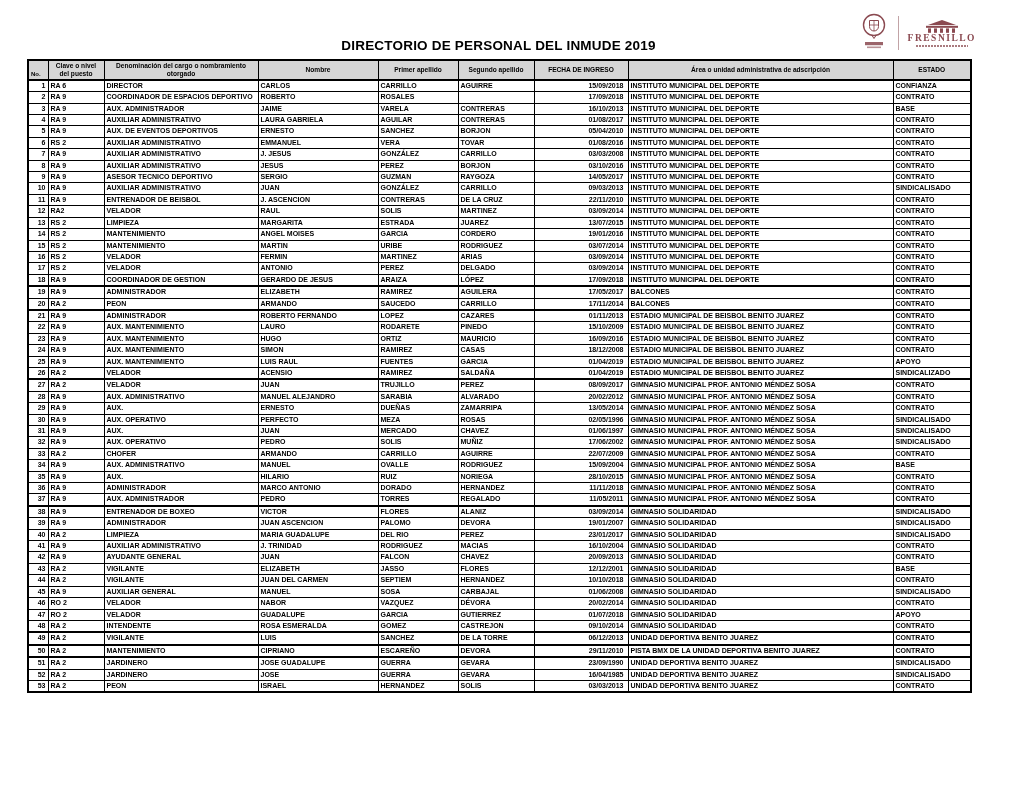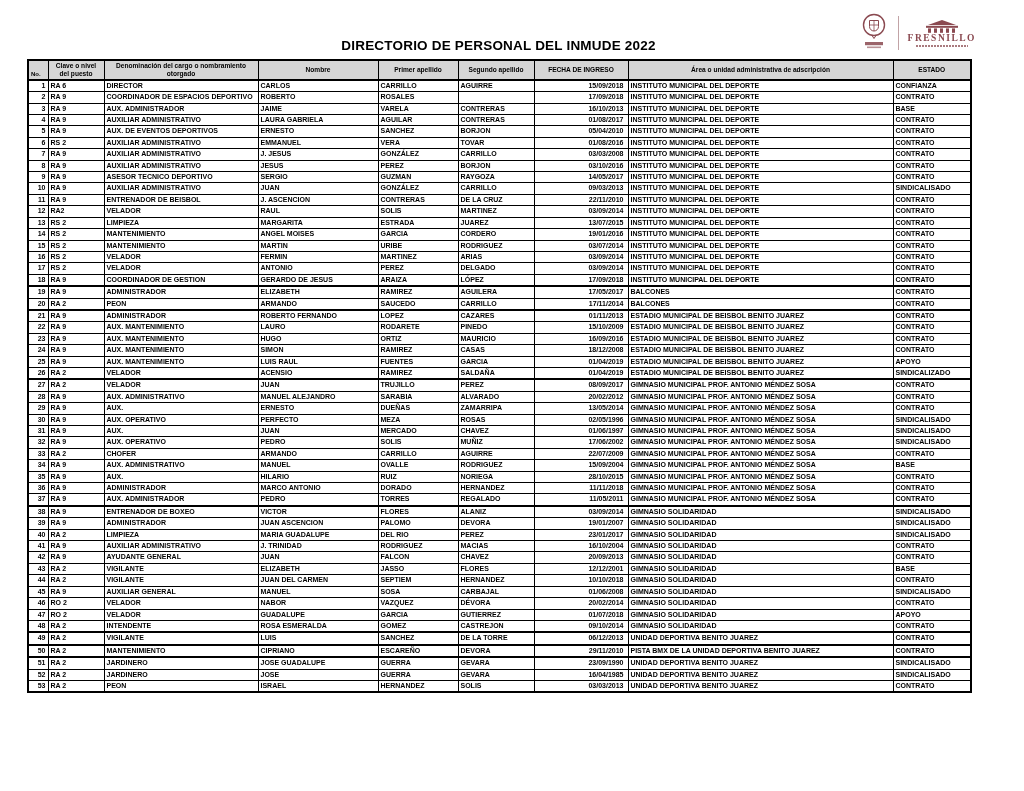--- a/index.html
+++ b/index.html
@@ -61,21 +61,21 @@
         <rect x="20" y="9.4" width="3" height="4.4" fill="#8a4950"></rect>
         <rect x="26" y="9.4" width="3" height="4.4" fill="#8a4950"></rect>
         <rect x="32" y="9.4" width="3" height="4.4" fill="#8a4950"></rect>
         <rect x="38" y="9.4" width="3" height="4.4" fill="#8a4950"></rect>
       </svg>
       <div style="font-family:'Liberation Serif',serif;font-size:9.5px;letter-spacing:1.5px;color:#8a4950;font-weight:bold;line-height:1;margin-top:1px;">FRESNILLO</div>
       <div style="margin-top:2px;width:52px;height:2px;background:repeating-linear-gradient(90deg,#a97a7e 0 2px,transparent 2px 3px);"></div>
     </div>
   </div>
 
-  <div class="title">DIRECTORIO DE PERSONAL DEL INMUDE 2022</div>
+  <div class="title">DIRECTORIO DE PERSONAL DEL INMUDE 2019</div>
 
   <table class="dir">
     <colgroup id="cols">
         <col style="width: 20px;">
         <col style="width: 56px;">
         <col style="width: 154px;">
         <col style="width: 120px;">
         <col style="width: 80px;">
         <col style="width: 76px;">
         <col style="width: 94px;">

